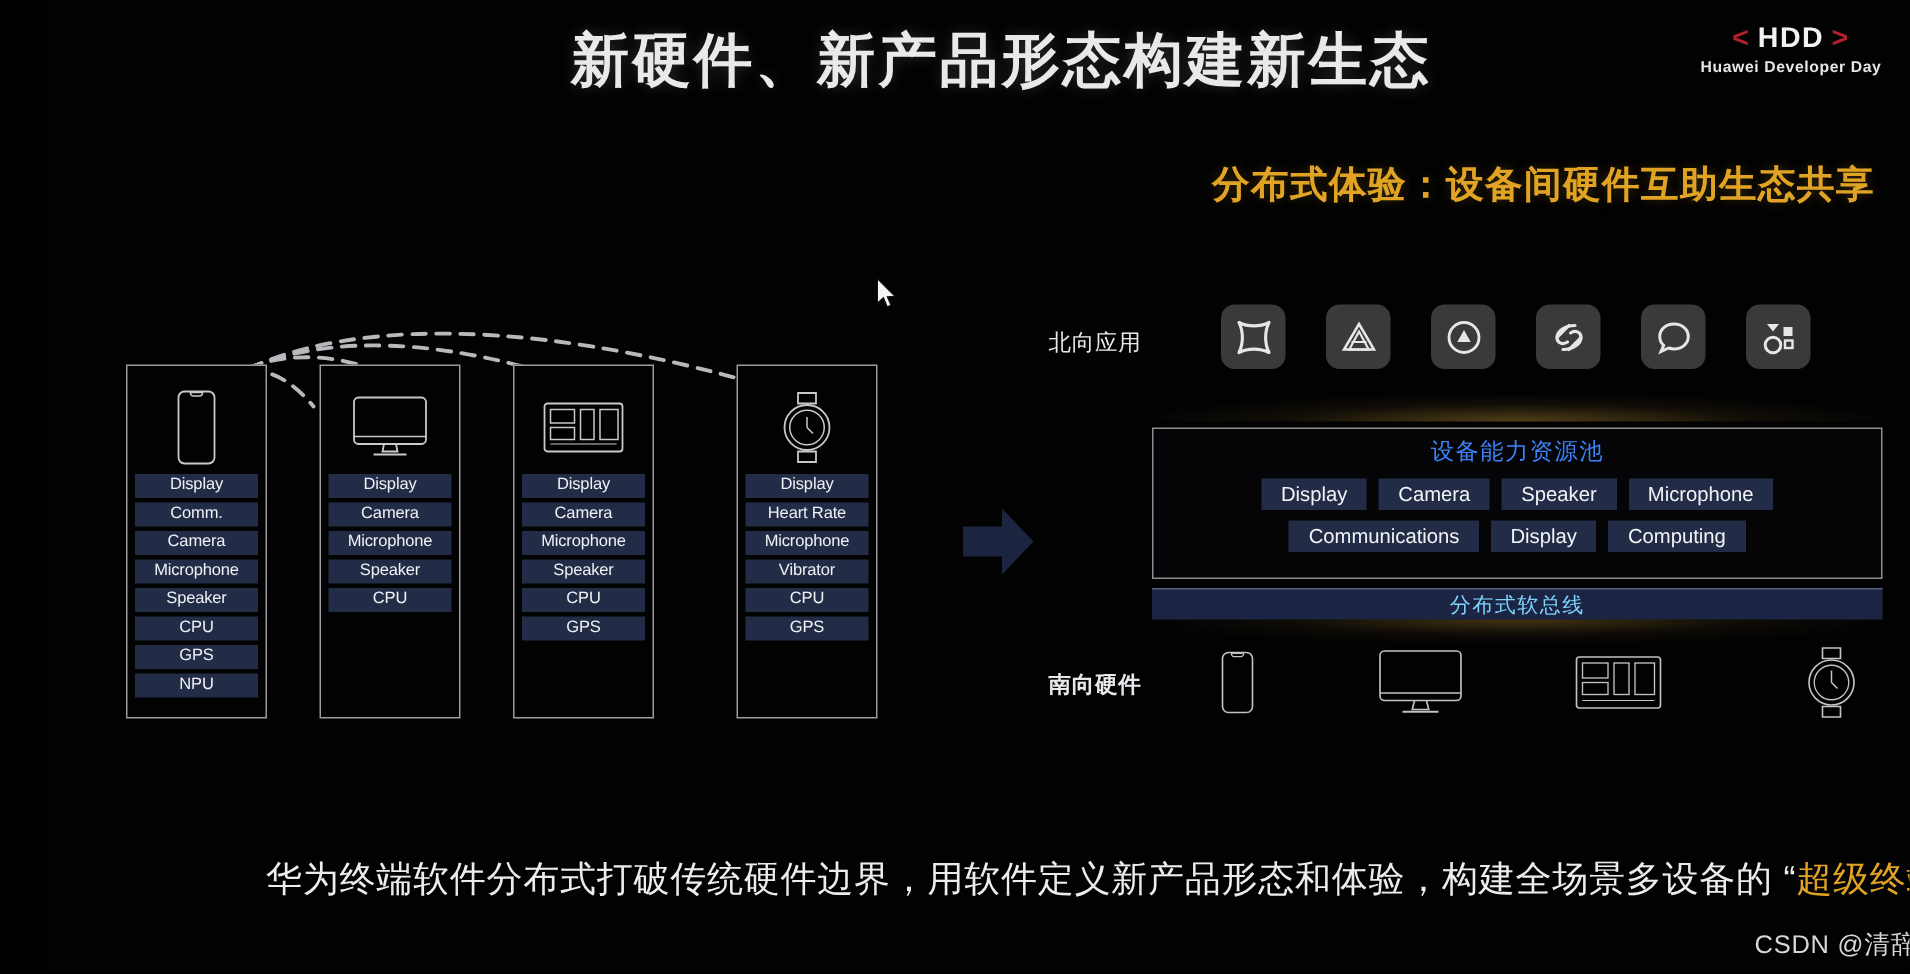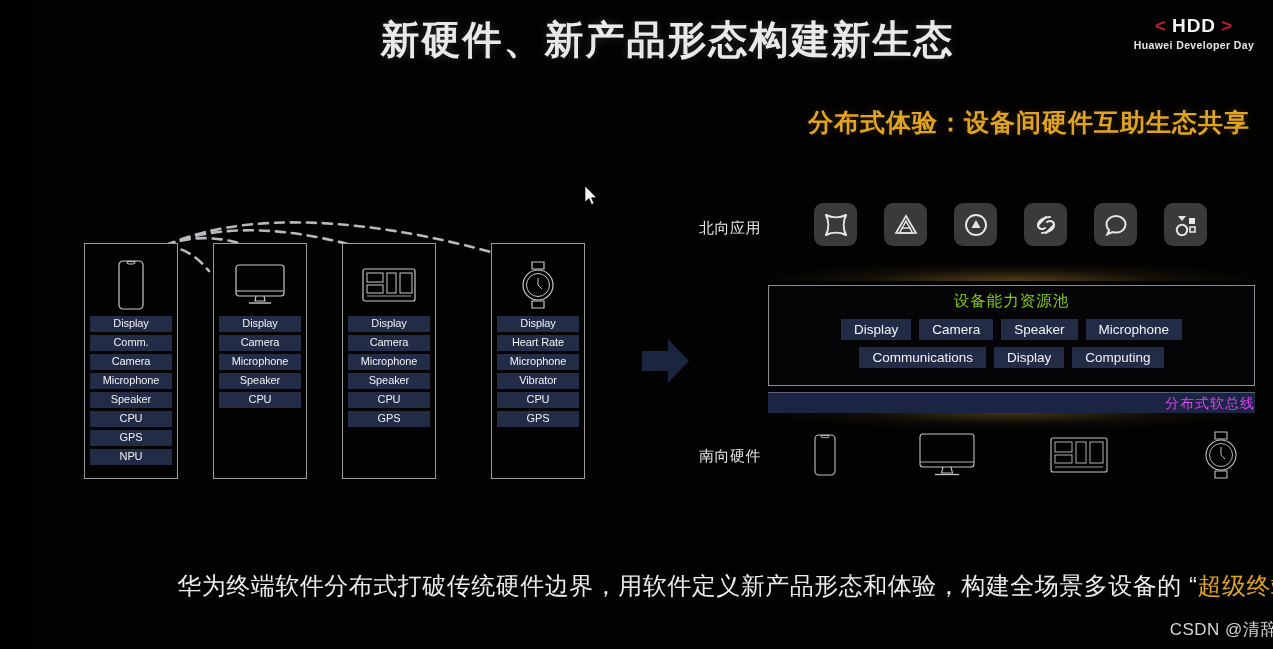--- a/index.html
+++ b/index.html
@@ -69,48 +69,48 @@
   .big-arrow { position: absolute; left: 607px; top: 335px; width: 55px; height: 52px; }
 
   
   #right-panel { position: absolute; left: 655px; top: 185px; width: 600px; height: 320px; }
 
   .row-label {
     position: absolute; font-size: 15px; color: #e8e8ec;
     letter-spacing: .5px; white-space: nowrap;
   }
   .row-label.north { top: 34px; left: 13px; }
-  .row-label.south { top: 262px; left: 13px; }
+  .row-label.south { top: 262px; left: 13px; font-weight: bold; }
 
   .app-row { position: absolute; top: 18px; left: 128px; display: flex; gap: 27px; }
   .app-icon {
     width: 43px; height: 43px; border-radius: 9px; background: #3a3a3a;
     display: flex; align-items: center; justify-content: center;
   }
 
   .pool {
     position: absolute; top: 100px; left: 82px; width: 487px; height: 101px;
     border: 1px solid #8d8d94; background: #050507;
   }
   .pool-title {
-    text-align: center; font-size: 15.5px; color: #84cc16;
+    text-align: center; font-size: 15.5px; color: #3b82f6;
     margin-top: 5px; letter-spacing: 1px;
   }
   .pool-row { display: flex; justify-content: center; gap: 8px; margin-top: 7px; }
   .pool-chip {
     background: #222c46; color: #f2f3f6;
     font-size: 13.5px; line-height: 21px; height: 21px;
     padding: 0 13px; white-space: nowrap;
   }
 
   .softbus {
     position: absolute; top: 207px; left: 82px; width: 487px; height: 21px;
     background: #1b2442; border-top: 1px solid #55607f;
-    color: #d946ef; font-size: 14px; line-height: 21px;
-    text-align: right; letter-spacing: 1px;
+    color: #7dd3fc; font-size: 14px; line-height: 21px;
+    text-align: center; letter-spacing: 1px;
   }
 
   .hw-row { position: absolute; top: 238px; left: 110px; width: 460px; height: 64px; }
   .hw-item { position: absolute; top: 0; display: flex; align-items: center; justify-content: center; height: 64px; }
   .hw-item.h0 { left: 6px;   width: 46px; }
   .hw-item.h1 { left: 118px; width: 66px; }
   .hw-item.h2 { left: 250px; width: 66px; }
   .hw-item.h3 { left: 400px; width: 50px; }
 
   .glow-north {

